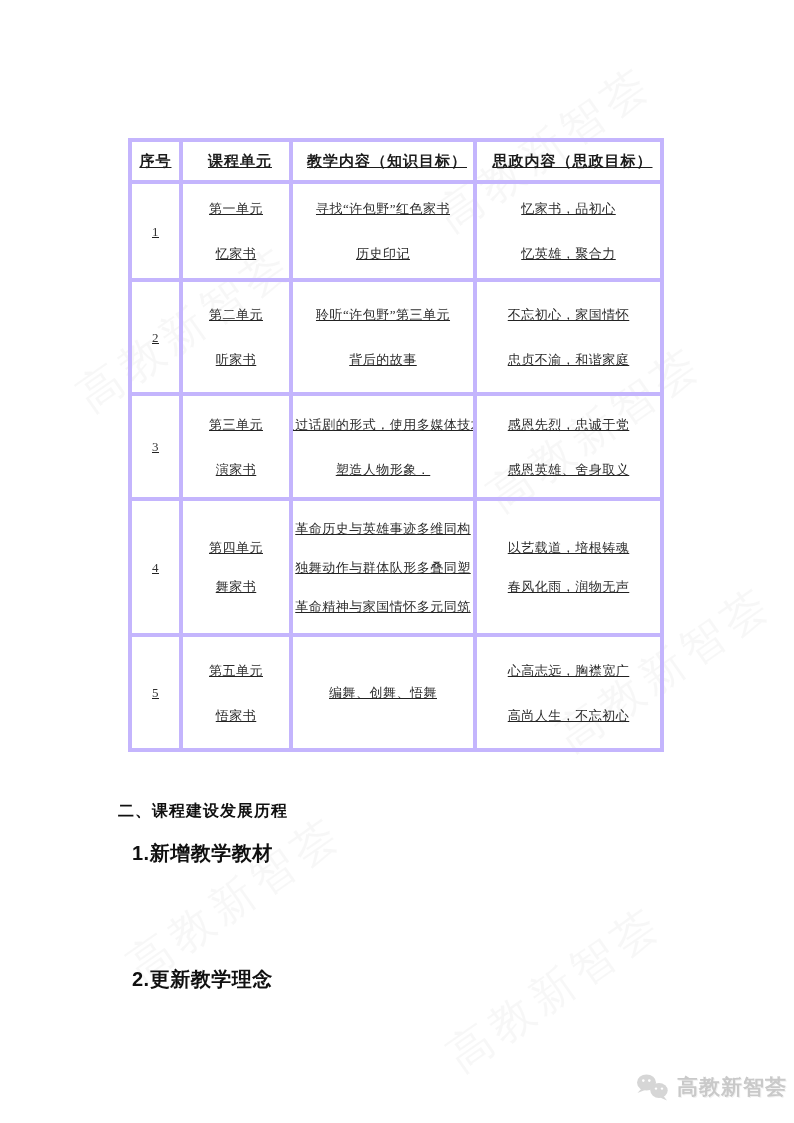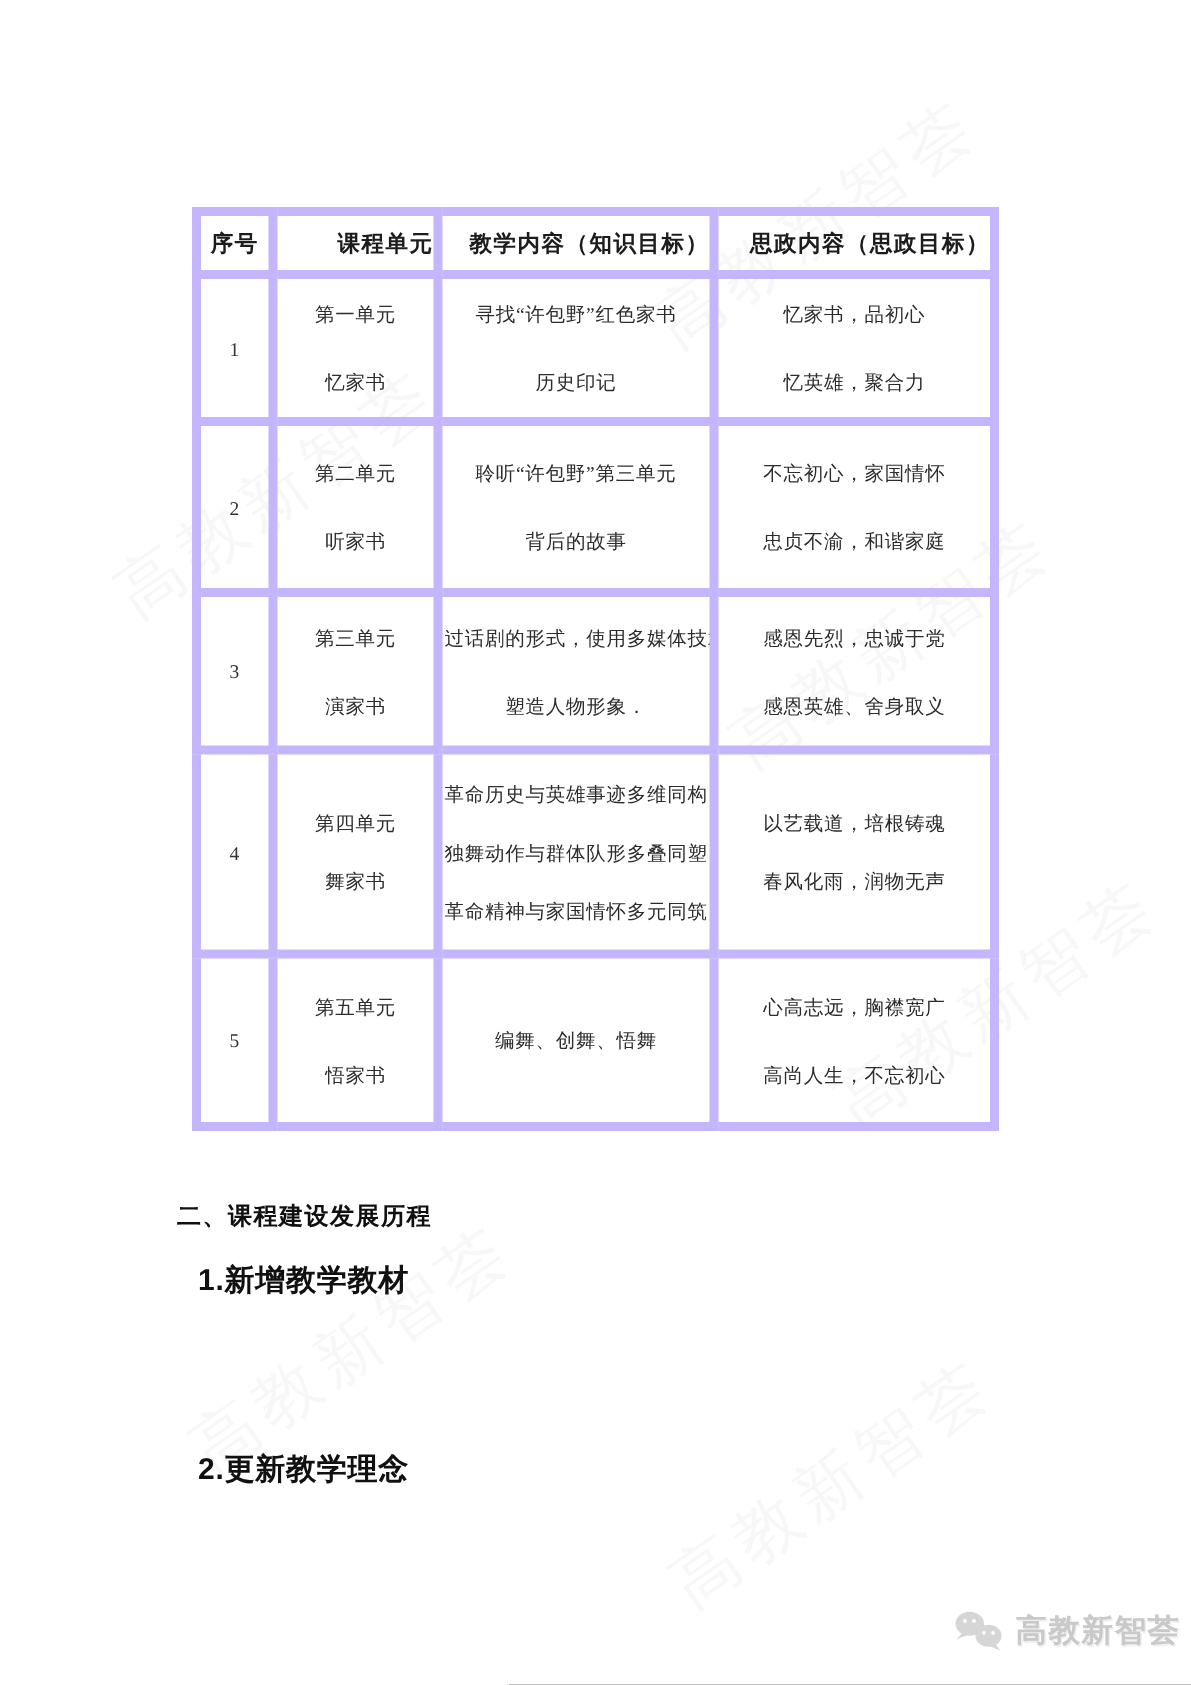--- a/index.html
+++ b/index.html
@@ -27,33 +27,34 @@
   }
   
   table.course {
     position:absolute;
     left:128px; top:138px;
     width:532px;
     border-collapse:collapse;
     table-layout:fixed;
   }
   table.course th, table.course td {
-    border:6px solid #c4b5fd;
+    border:4px solid #c4b5fd;
     padding:0;
     vertical-align:middle;
     overflow:hidden;
+    text-decoration:underline;
   }
   table.course th {
     font-size:15px;
     font-weight:bold;
     color:#1c1c1c;
     letter-spacing:1px;
     text-align:center;
   }
-  table.course th.left { text-align:right; padding-left:8px; }
+  table.course th.left { text-align:center; padding-left:8px; }
   tr.hrow   { height:42px; }
   tr.r1 { height:98px; }
   tr.r2 { height:114px; }
   tr.r3 { height:105px; }
   tr.r4 { height:136px; }
   tr.r5 { height:115px; }
   .cell {
     display:flex; flex-direction:column;
     align-items:center; justify-content:flex-start;
     gap:26px;

